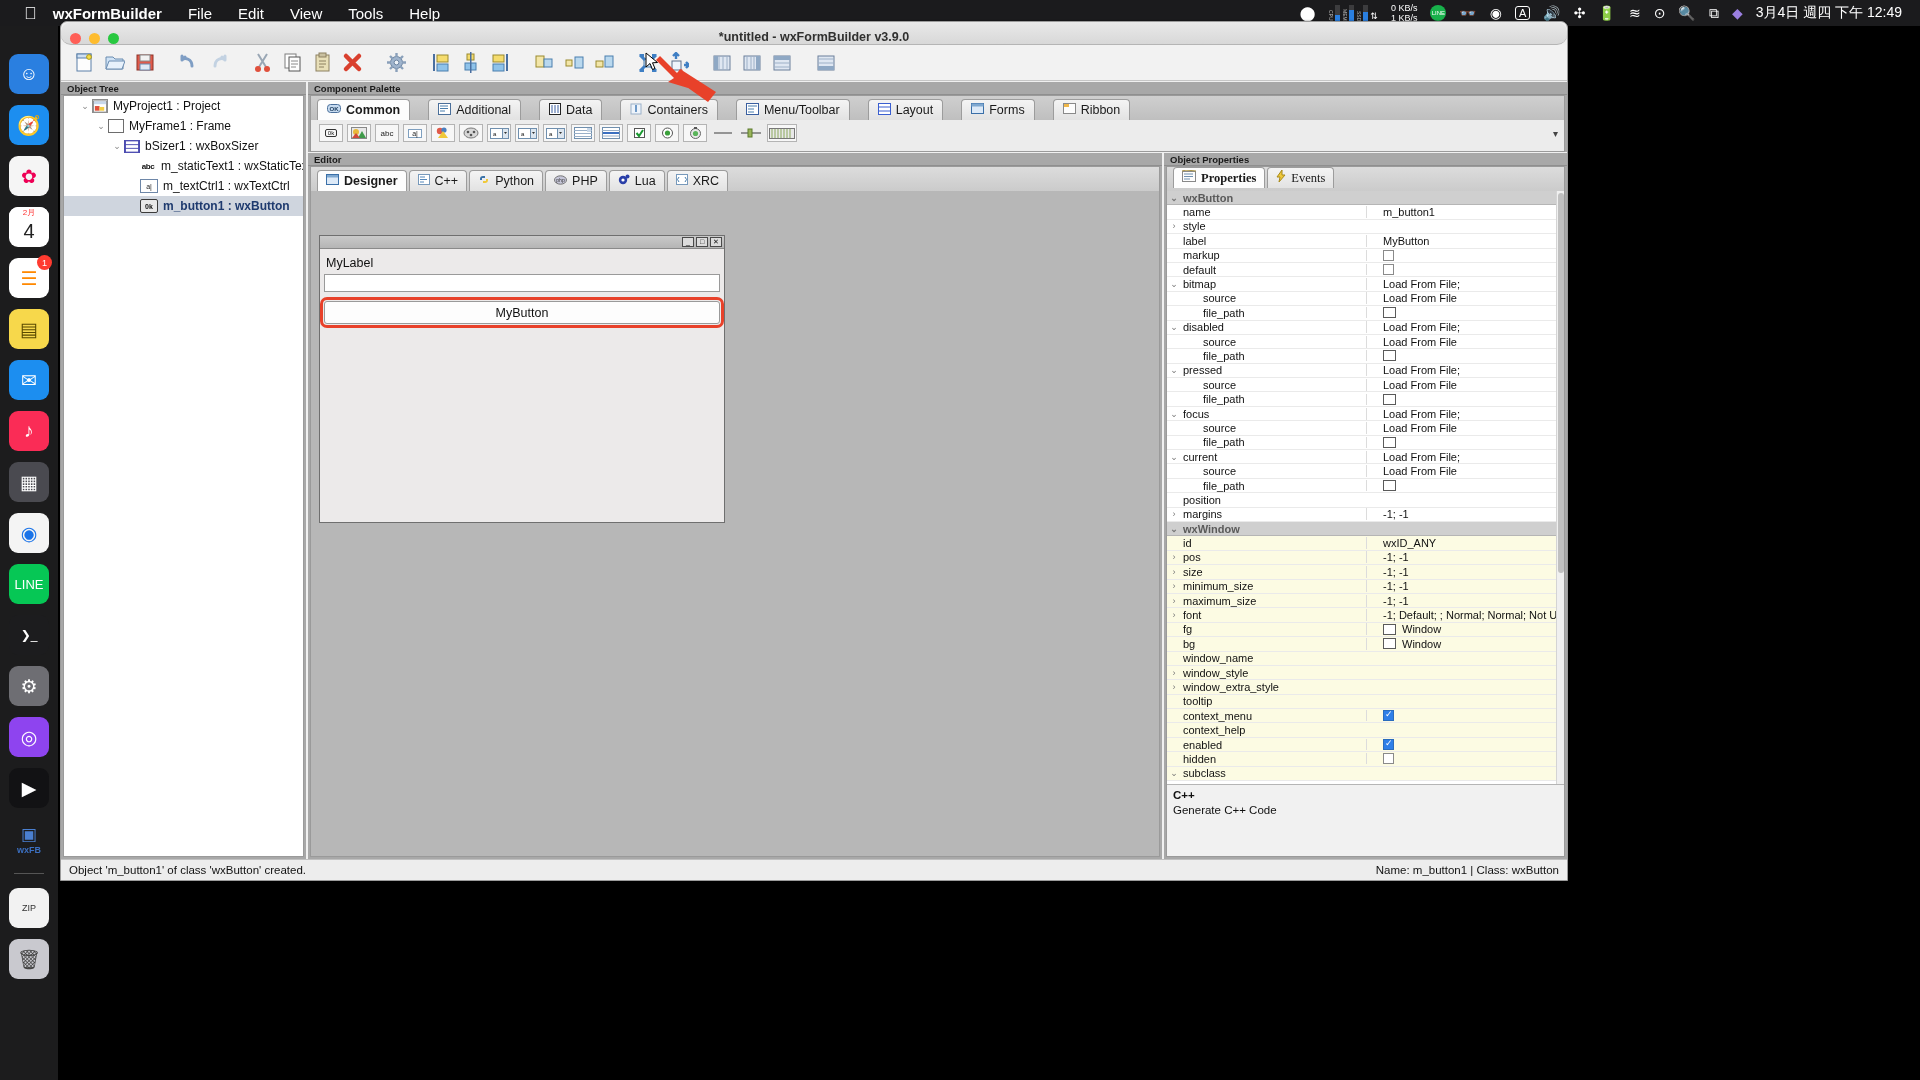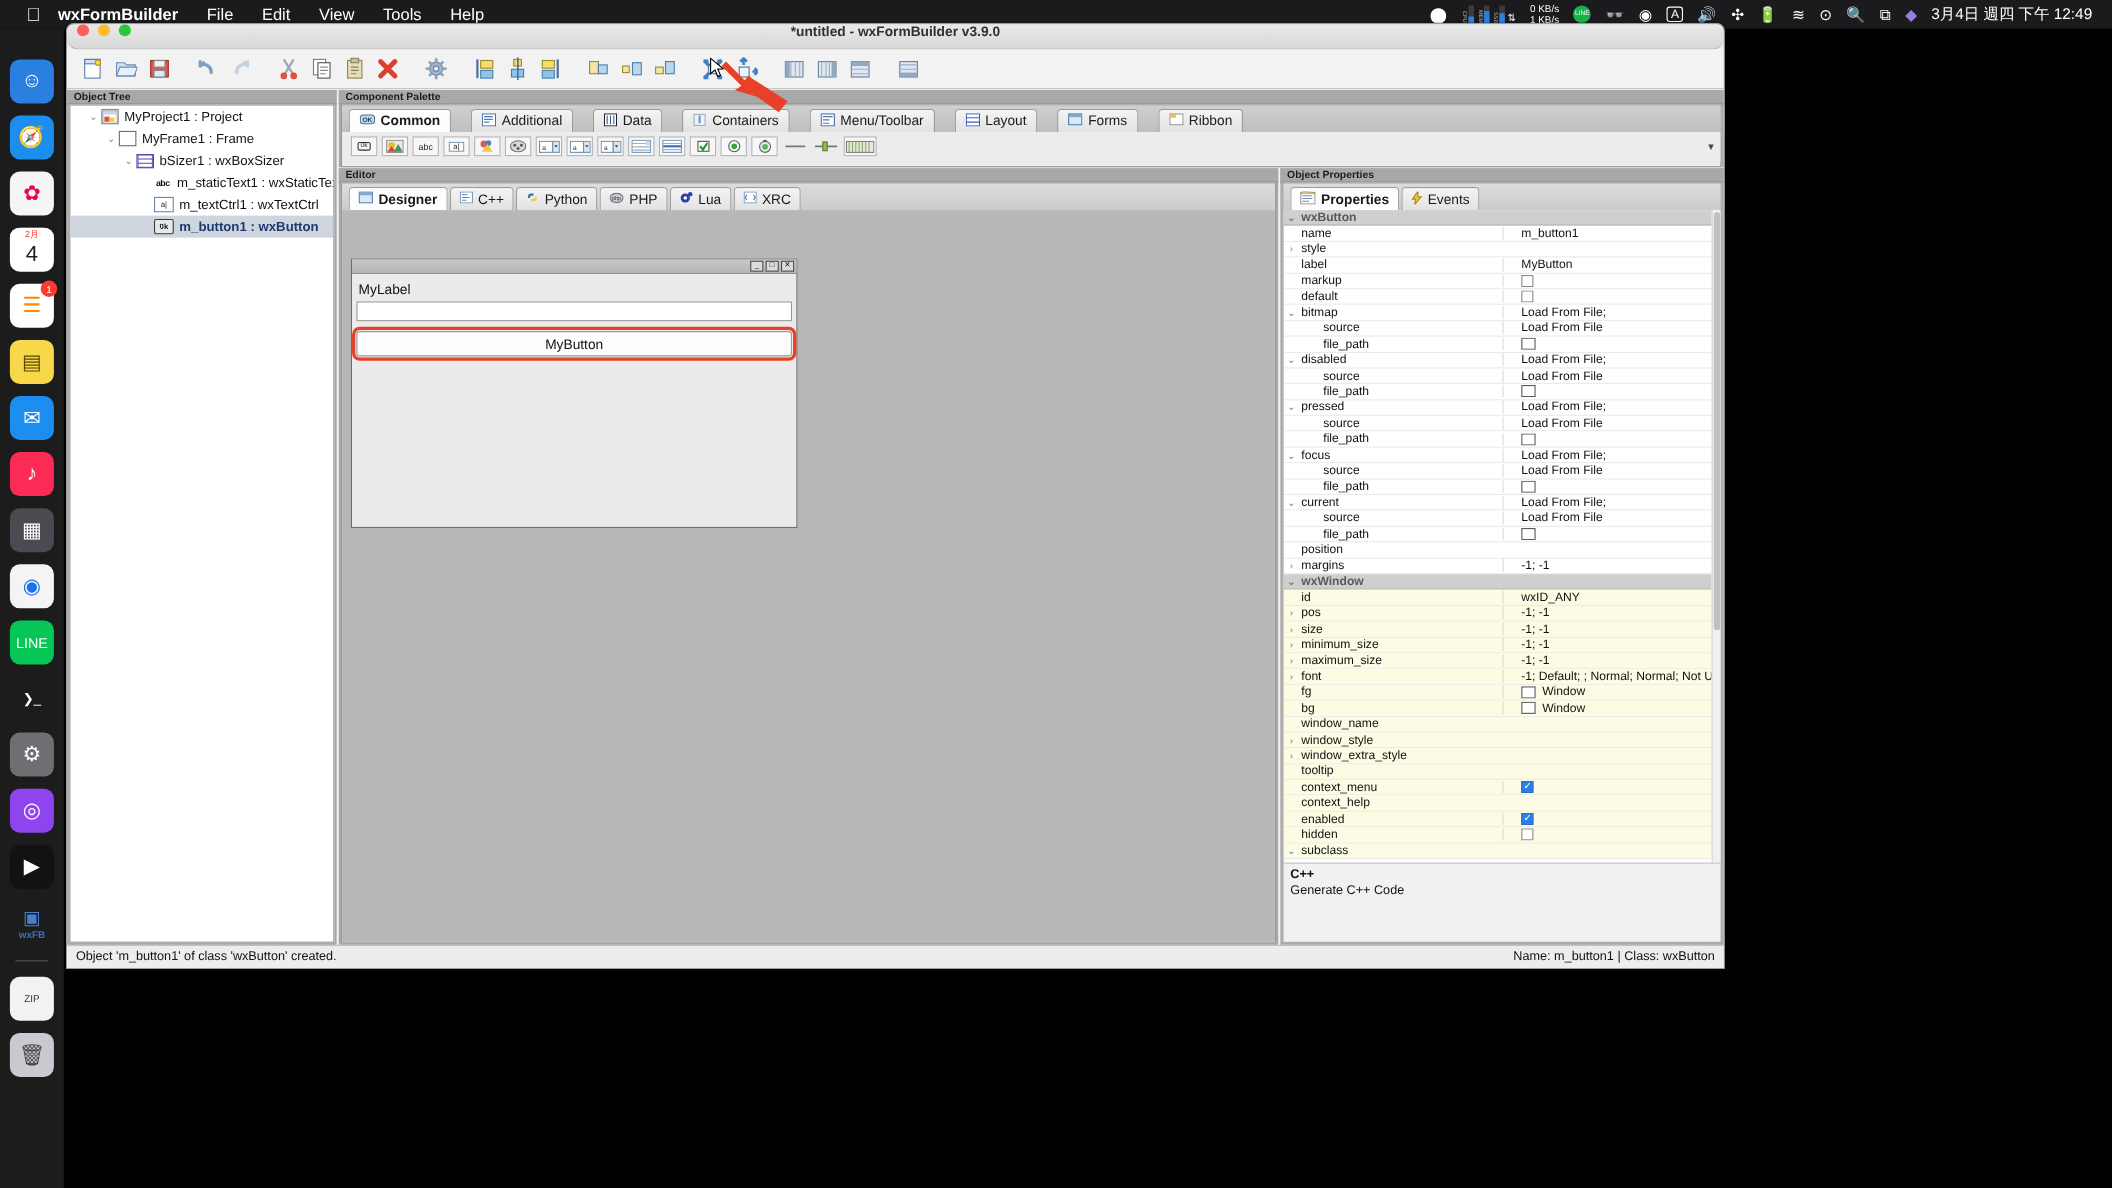--- a/index.html
+++ b/index.html
@@ -65,21 +65,21 @@
   .appwin {
     position: absolute; left: 60px; top: 21px; width: 1508px; height: 860px;
     background: #f0f0f0; border-radius: 7px 7px 0 0;
     box-shadow: 0 0 2px rgba(0,0,0,.6);
     overflow: hidden;
     border: 1px solid #9b9b9b;
   }
   .titlebar {
     height: 23px; background: linear-gradient(#e9e9e9,#d8d8d8);
     border-bottom: 1px solid #b5b5b5;
-    display: flex; align-items: flex-start; position: relative; border-radius: 10px;
+    display: flex; align-items: flex-end; position: relative; border-radius: 10px;
   }
   .traffic { display: flex; gap: 8px; padding-left: 9px; }
   .tl { width: 11px; height: 11px; border-radius: 50%; }
   .tl.r { background: #ff5f57; } .tl.y { background: #febc2e; } .tl.g { background: #28c840; }
   .win-title {
     position: absolute; left: 0; right: 0; text-align: center;
     font-size: 12.5px; color: #30302f; font-weight: bold;
   }
 
   
@@ -156,21 +156,21 @@
   .ed-tab {
     display: flex; align-items: center; gap: 5px; height: 21px; padding: 0 8px;
     font-size: 12.5px; color: #1a1a1a; background: linear-gradient(#f4f4f4,#e2e2e2);
     border: 1px solid #9c9c9c; border-bottom: none; border-radius: 4px 4px 0 0;
   }
   .ed-tab.active { background: #fdfdfd; font-weight: bold; }
   .canvas { flex: 1; background: #b7b7b7; position: relative; }
 
   
   .sim-frame {
-    position: absolute; left: 8px; top: 44px; width: 406px; height: 245px;
+    position: absolute; left: 8px; top: 44px; width: 406px; height: 288px;
     background: #eceaea; border: 1px solid #6f6f6f;
   }
   .sim-title { height: 13px; background: linear-gradient(#c9c9c9,#b5b5b5);
     border-bottom: 1px solid #8a8a8a; display: flex; justify-content: flex-end; align-items: center;
     padding-right: 2px; gap: 2px; }
   .sim-btn { width: 12px; height: 10px; border: 1px solid #4a4a4a; background: #dcdcdc;
     font-size: 7px; line-height: 8px; text-align: center; color: #111; }
   .sim-body { padding: 4px 4px 0 4px; }
   .sim-label { font-size: 12.5px; color: #111; padding: 3px 2px 4px 2px; }
   .sim-text { height: 18px; background: #fff; border: 1px solid #9a9a9a; margin-bottom: 9px; }
@@ -181,22 +181,22 @@
     outline: 3px solid #e8412a; outline-offset: 1px;
   }
 
   
   .props {
     position: absolute; right: 0; top: 131px; width: 403px; bottom: 21px;
     background: #a8a8a8;
   }
   .props-inner { position: absolute; top: 13px; left: 2px; right: 2px; bottom: 2px;
     background: #f1f1f1; border: 1px solid #9a9a9a; display:flex; flex-direction:column; }
-  .prop-tabs { display: flex; align-items: flex-end; height: 24px; padding-left: 6px; gap: 2px;
-    background: linear-gradient(#dcdcdc,#cbcbcb); }
+  .prop-tabs { display: flex; height: 24px; padding-left: 6px; gap: 2px;
+    background: linear-gradient(#dcdcdc,#cbcbcb); font-family: Liberation Serif, serif; }
   .prop-grid { flex: 1; overflow: hidden; position: relative; background: #fff; }
   .prop-scroll { position: absolute; inset: 0; right: 8px; }
   .prow { display: flex; height: 14.4px; font-size: 11px; color: #111; align-items: center;
     border-bottom: 1px solid #eaeaea; }
   .prow.cat { background: #cfcfcf; color: #5a5a5a; font-weight: bold; border-bottom: 1px solid #b5b5b5;}
   .prow .pexp { width: 14px; text-align: center; color: #777; font-size: 9px; flex: none; }
   .pname { width: 185px; padding-left: 2px; white-space: nowrap; overflow: hidden; flex: none;}
   .pname.ind { padding-left: 22px; }
   .pval { flex: 1; padding-left: 16px; white-space: nowrap; overflow: hidden;
     border-left: 1px solid #dcdcdc; display: flex; align-items: center; }

